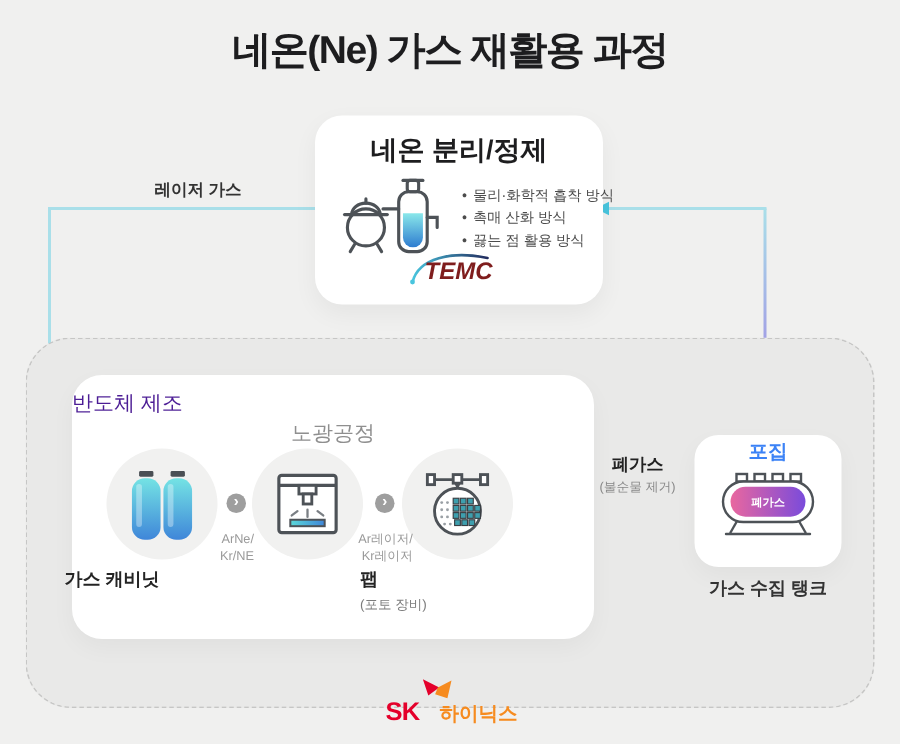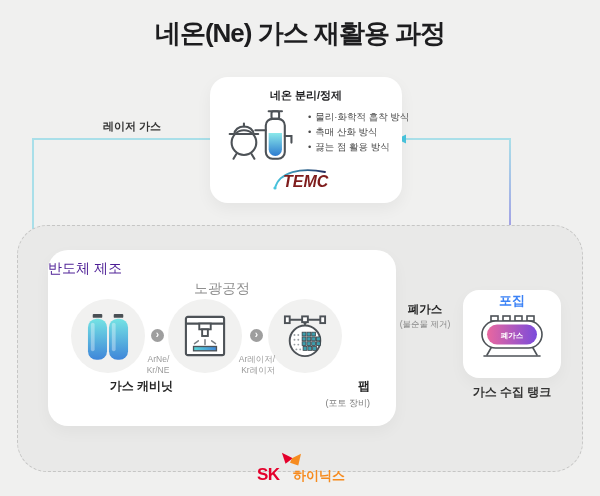--- a/index.html
+++ b/index.html
@@ -16,22 +16,22 @@
     letter-spacing:-1px; color:#1d1d1f;
   }
   svg.flow-lines { position:absolute; left:0; top:0; z-index:1; }
 
   
   .refine-box {
     position:absolute; left:210px; top:77px; width:192px; height:126px;
     background:#fff; border-radius:18px; z-index:2;
     box-shadow:0 6px 16px rgba(0,0,0,.05);
   }
-  .refine-title { text-align:center; margin-top:11px; font-size:11px; font-weight:800; color:#1d1d1f; }
-  .refine-body { display:flex; align-items:flex-start; padding:4px 10px 0 14px; }
+  .refine-title { text-align:center; margin-top:11px; font-size:18px; font-weight:800; color:#1d1d1f; }
+  .refine-body { display:flex; align-items:center; padding:4px 10px 0 14px; }
   .refine-body .apparatus { flex:0 0 auto; }
   ul.bullets { list-style:none; margin-left:8px; margin-top:2px; }
   ul.bullets li {
     font-size:9.5px; color:#4c4c4c; line-height:15px; white-space:nowrap;
   }
   ul.bullets li::before { content:"•"; margin-right:4px; color:#4c4c4c; }
   .temc-logo { position:absolute; bottom:7px; left:50%; transform:translateX(-50%); width:70px; height:30px; }
   .temc-logo .temc-text {
     position:absolute; left:12px; top:7px; font-size:16px; font-weight:800;
     font-style:italic; color:#7f1d1d; letter-spacing:0;
@@ -75,21 +75,21 @@
     font-size:10px; font-weight:800; line-height:12px;
   }
   .chev.t1 { left:103px; } .chev.t2 { left:202px; }
   .trans-label {
     position:absolute; top:104px; transform:translateX(-50%);
     font-size:8.5px; color:#9a9a9a; line-height:10.5px; text-align:right; white-space:nowrap;
   }
   .trans-label.t1 { left:110px; } .trans-label.t2 { left:209px; }
   .step-label {
     position:absolute; top:128px; width:130px; transform:translateX(-50%);
-    text-align:right;
+    text-align:left;
   }
   .step-label.s1 { left:60px; } .step-label.s2 { left:157px; } .step-label.s3 { left:257px; }
   .step-label .main { font-size:12px; font-weight:800; color:#242424; }
   .step-label .sub { font-size:9px; color:#7c7c7c; margin-top:2px; }
 
   
   .capture-box {
     position:absolute; left:463px; top:290px; width:98px; height:88px;
     background:#fff; border-radius:16px; z-index:2; text-align:center;
     box-shadow:0 6px 16px rgba(0,0,0,.04);

